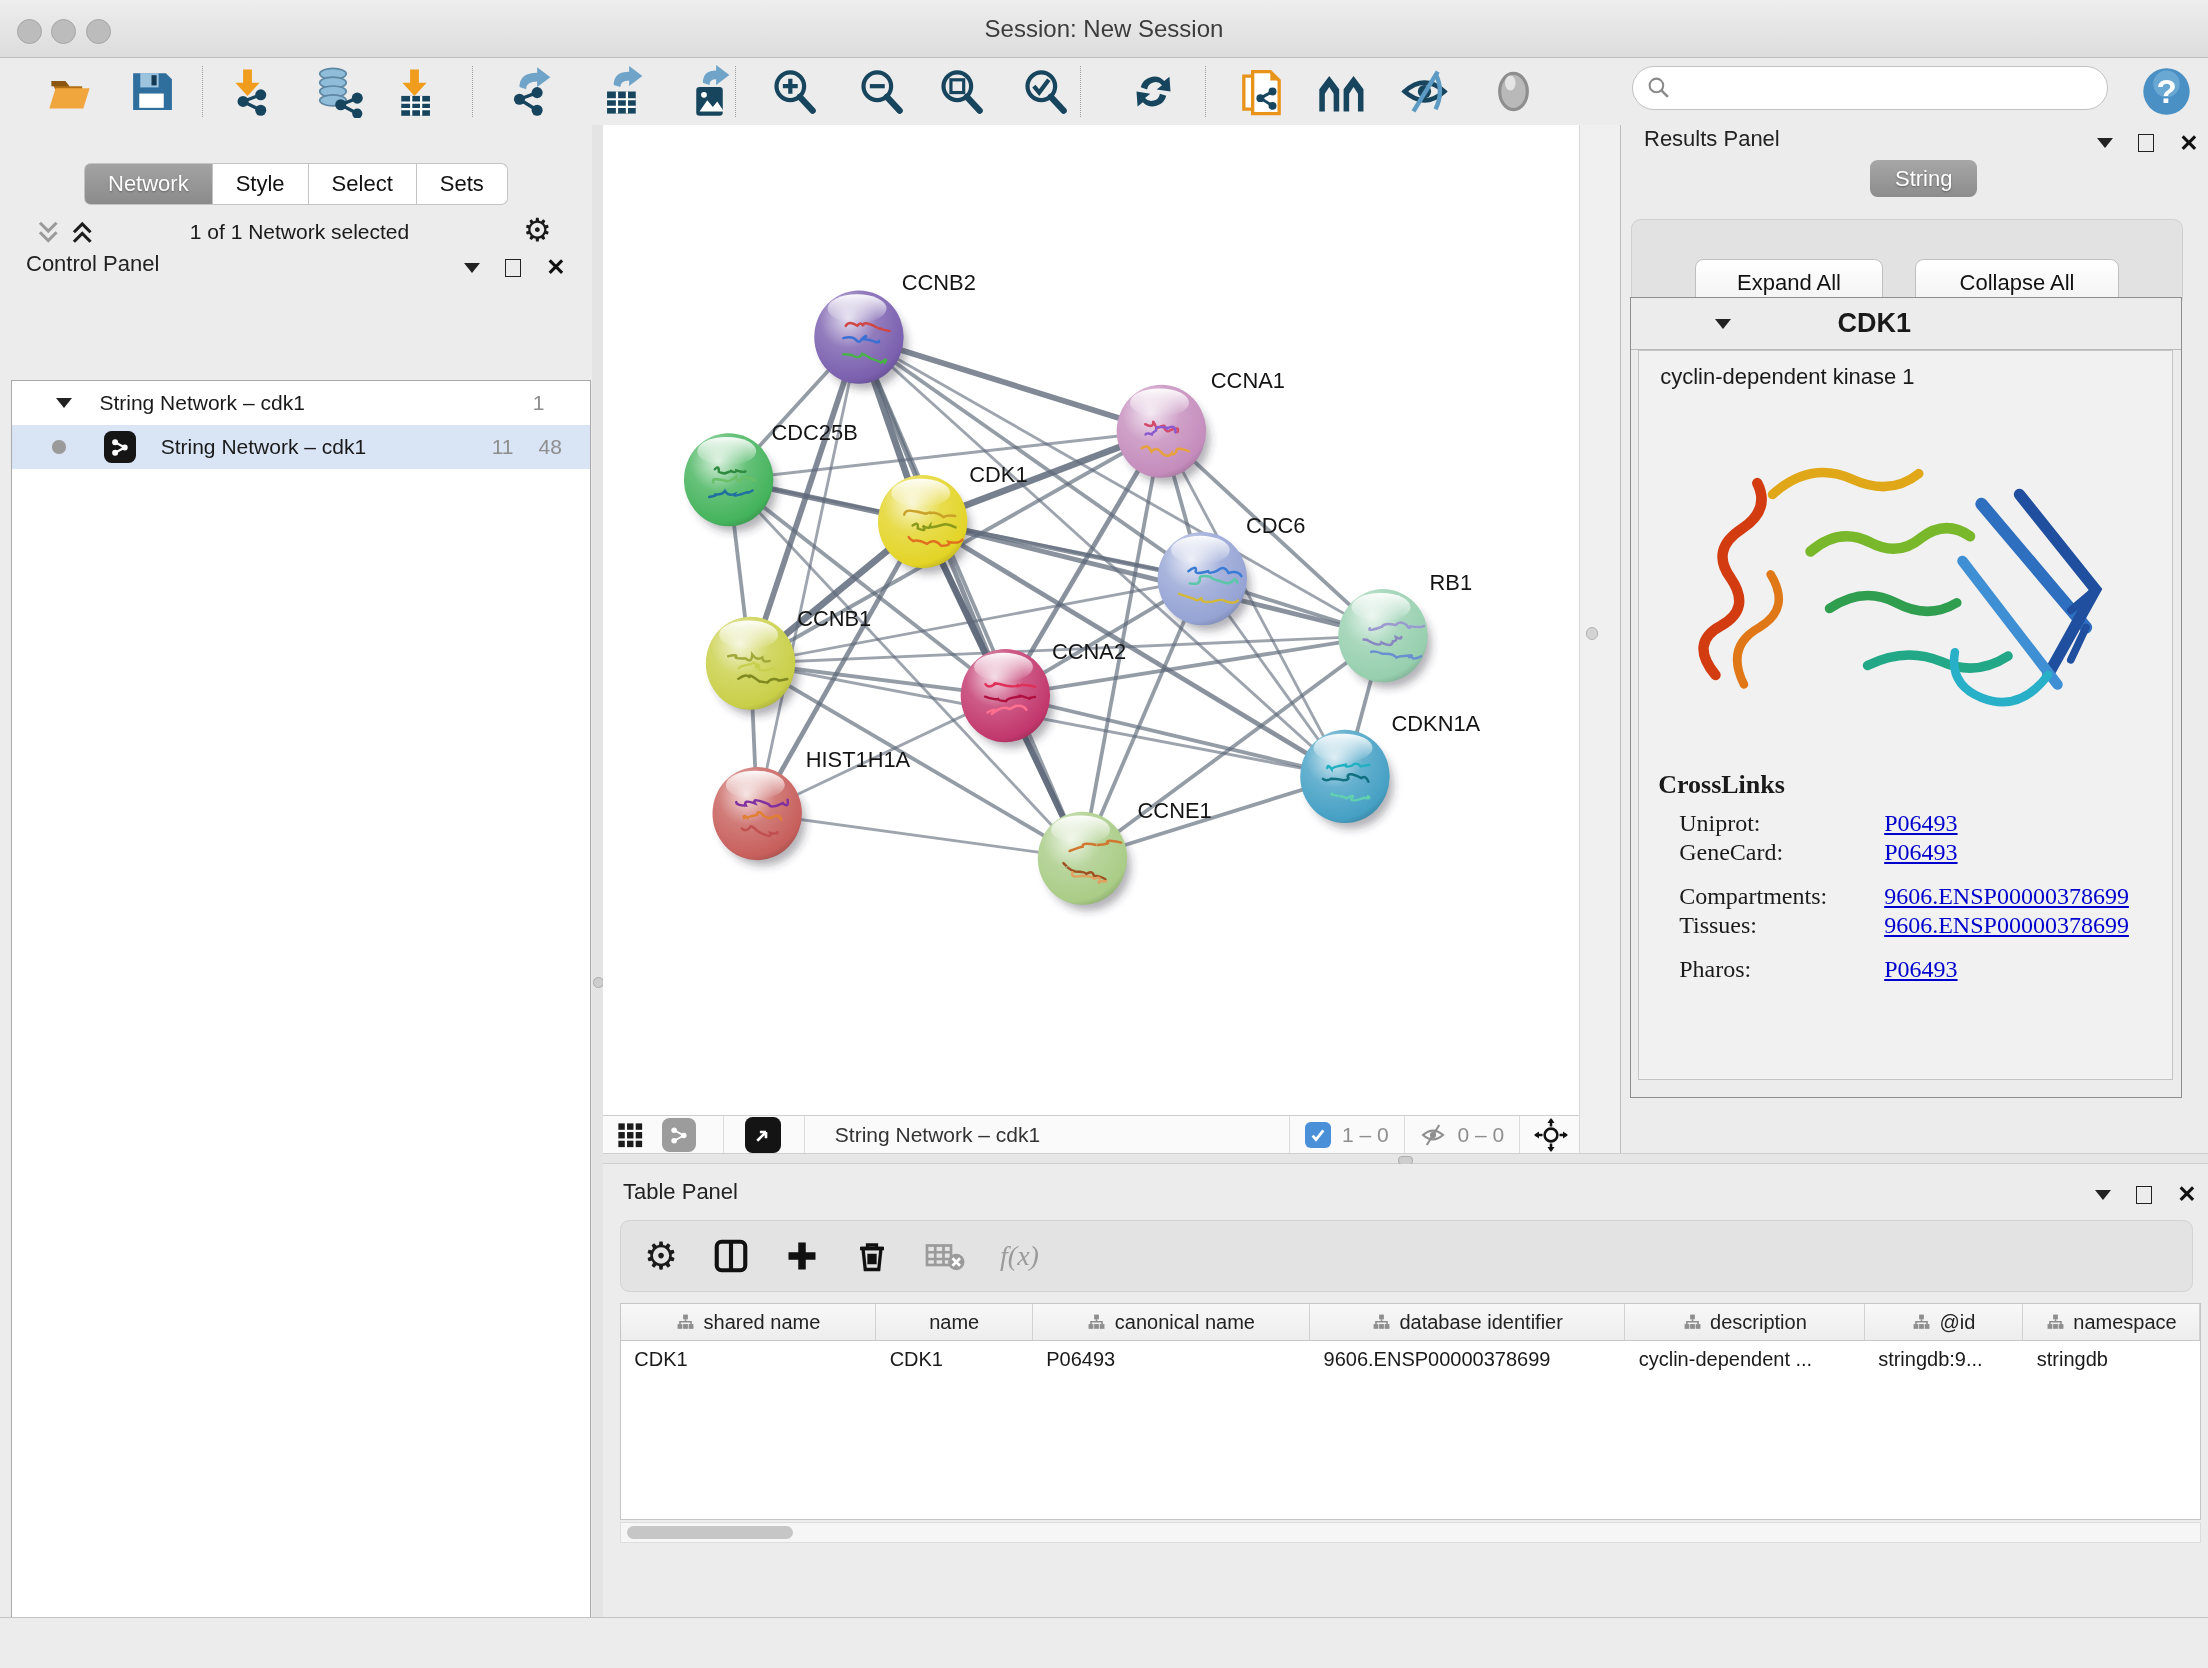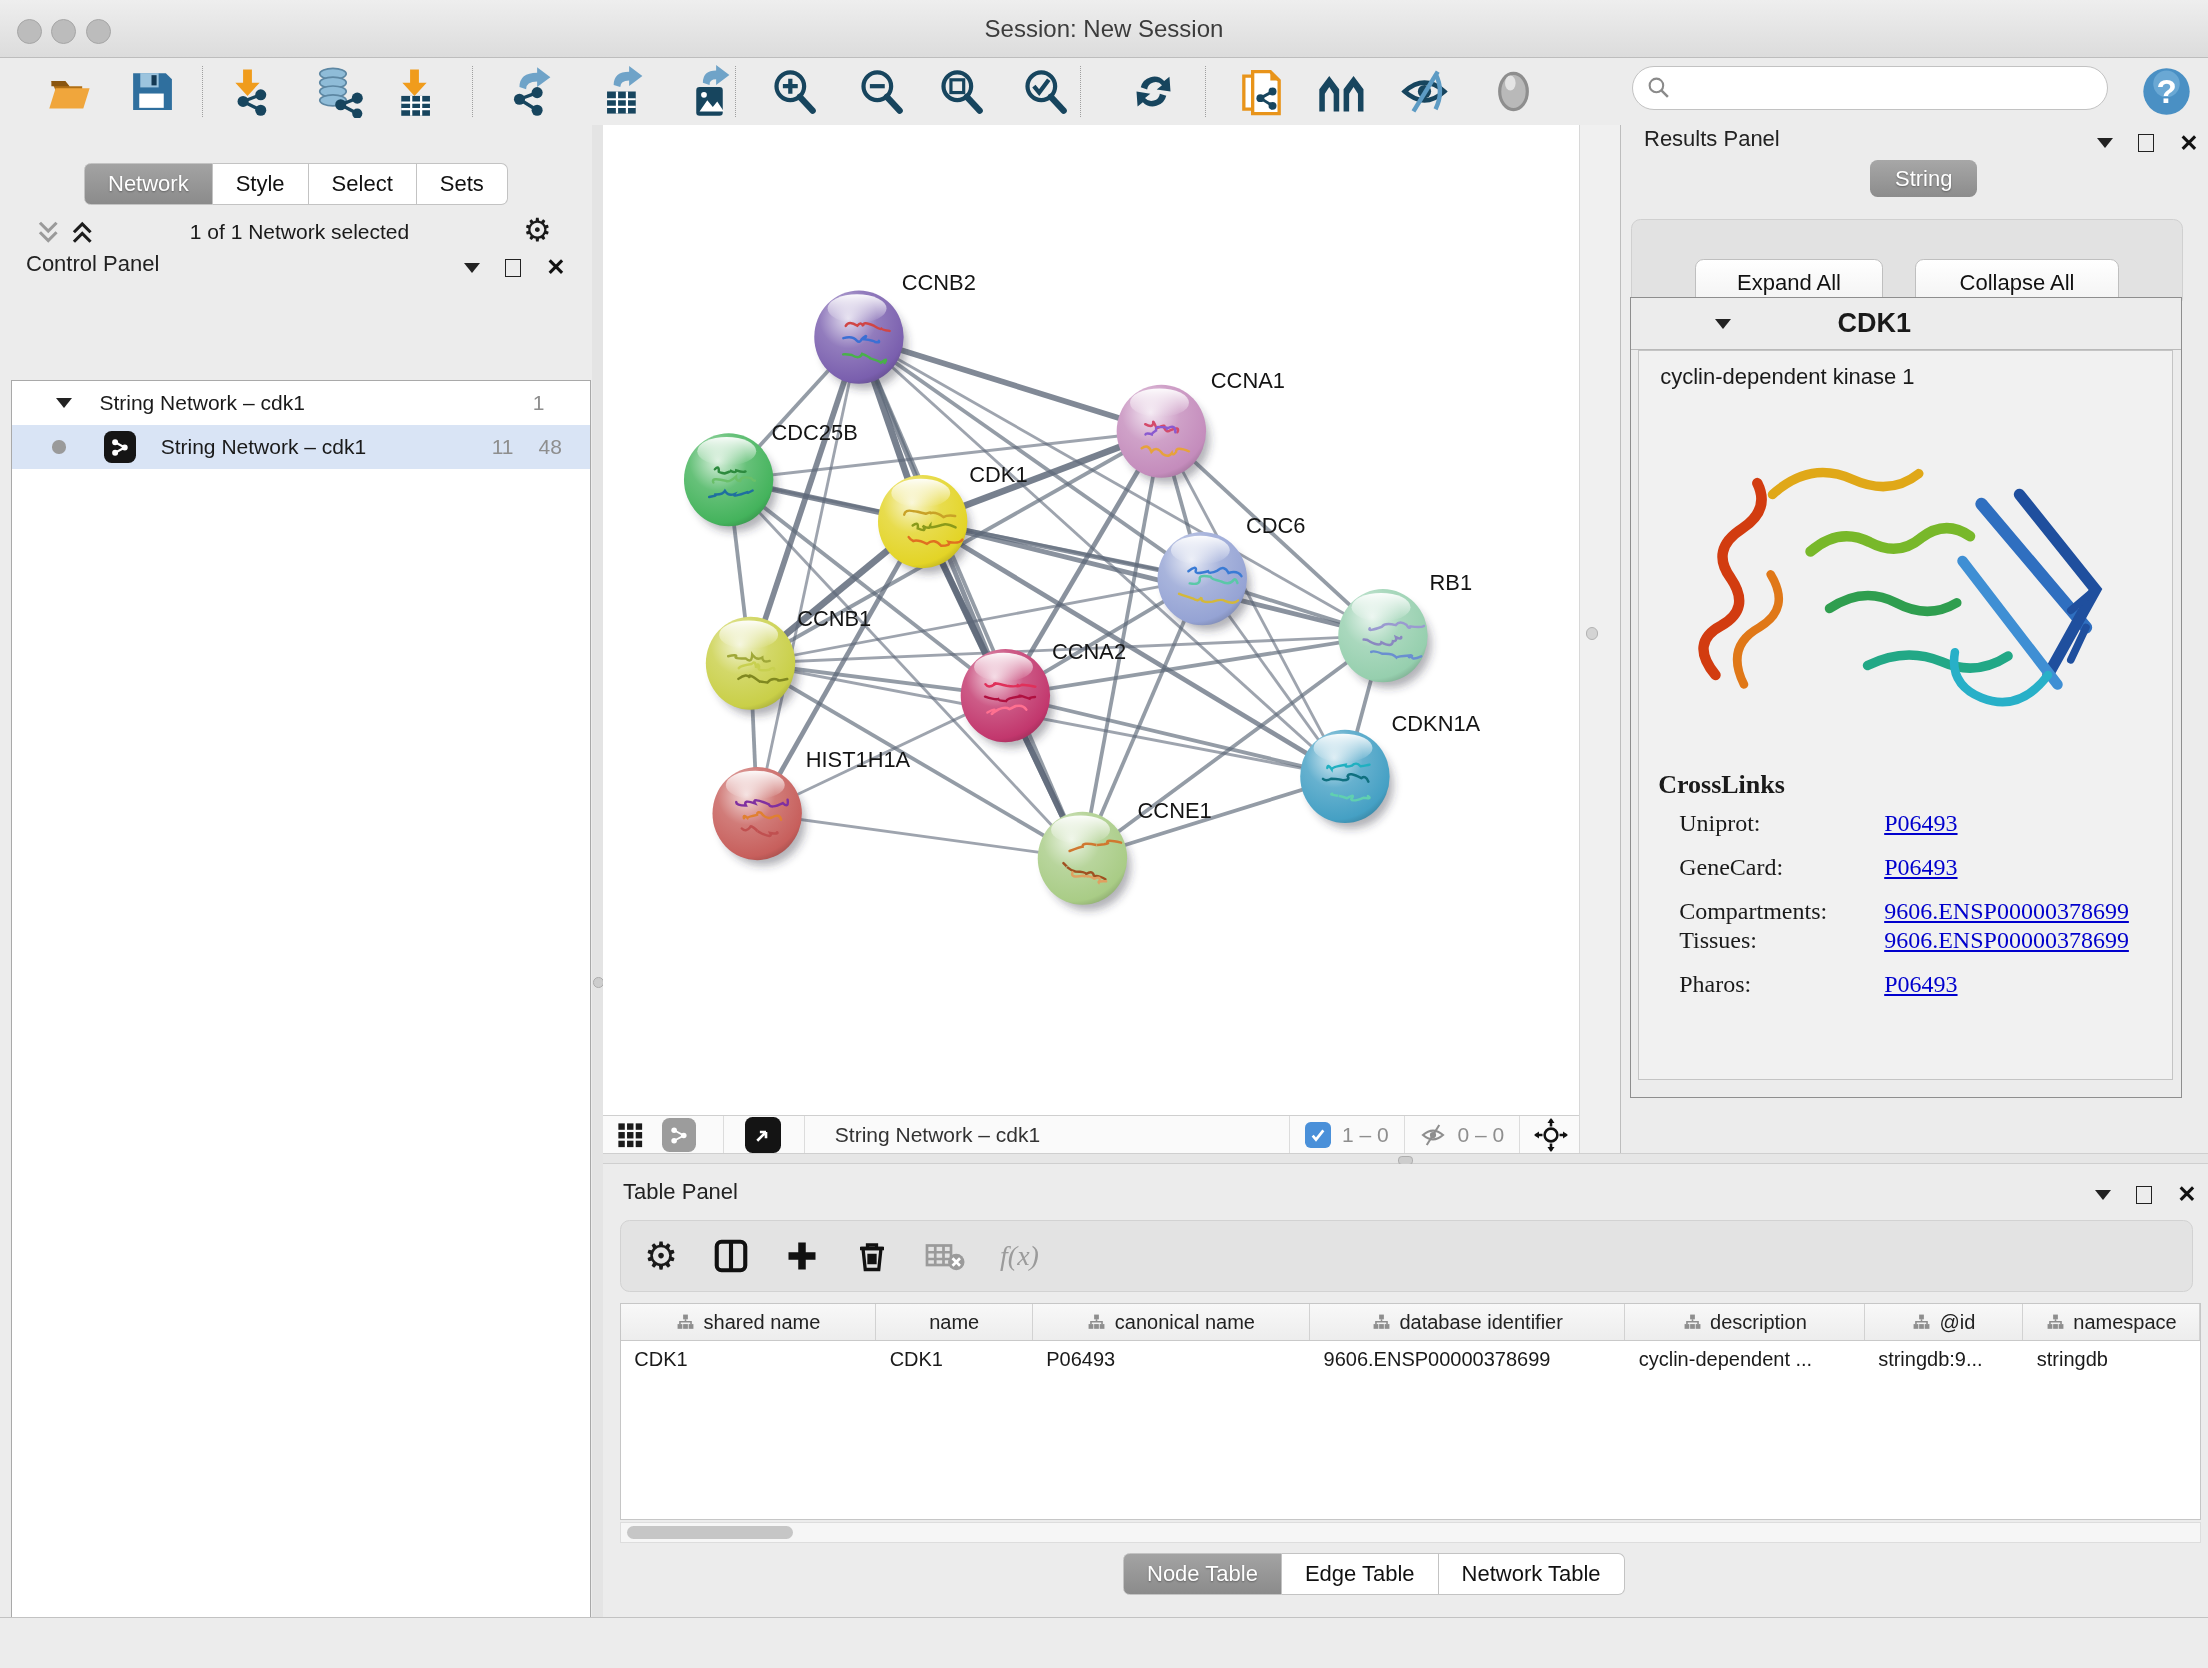--- a/index.html
+++ b/index.html
@@ -612,21 +612,21 @@
           <path d="M240 290 q40 -20 78 -4 q36 16 70 -6" stroke="#22a886" stroke-width="10"></path>
           <path d="M360 120 L470 250" stroke="#2f6fc0" stroke-width="13"></path>
           <path d="M400 110 L480 210 L430 300" stroke="#1f4f9e" stroke-width="12"></path>
           <path d="M340 180 L440 310" stroke="#3f8fd4" stroke-width="11"></path>
           <path d="M430 300 q-30 40 -70 24 q-34 -14 -28 -48" stroke="#28b0c8" stroke-width="9"></path>
           <path d="M470 250 l-16 34 M480 210 l-26 22" stroke="#1f4f9e" stroke-width="8"></path>
         </g>
       </svg>
       <div class="serif" style="padding-left:19px;font-size:26px;font-weight:bold">CrossLinks</div>
       <div id="crosslinks" style="padding:9.5px 0 0 40px">
-          <div class="serif" style="display: flex; font-size: 24px; margin-bottom: 17px;">
+          <div class="serif" style="display: flex; font-size: 24px; margin-bottom: 2px;">
             <span style="width: 205px;">Uniprot:</span>
             <a class="xlink">P06493</a>
           </div>
           <div class="serif" style="display: flex; font-size: 24px; margin-bottom: 17px;">
             <span style="width: 205px;">GeneCard:</span>
             <a class="xlink">P06493</a>
           </div>
           <div class="serif" style="display: flex; font-size: 24px; margin-bottom: 2px;">
             <span style="width: 205px;">Compartments:</span>
             <a class="xlink">9606.ENSP00000378699</a>
@@ -777,25 +777,20 @@
           <div class="tdcell" style="width: 159px;">stringdb:9...</div>
           <div class="tdcell" style="width: 177px;">stringdb</div>
         </div>
       </div>
   </div>
 
   <div class="abs hscroll" style="left:17px;top:358px;width:1581px">
     <div class="abs hthumb"></div>
   </div>
 
-  <div class="abs seg" style="left:520px;top:389px">
-    <span class="tab sel">Node Table</span>
-    <span class="tab">Edge Table</span>
-    <span class="tab">Network Table</span>
-  </div>
 </div>
 
 <div class="abs statusbar">
   
   
   
 </div>
 
 
 </body></html>

